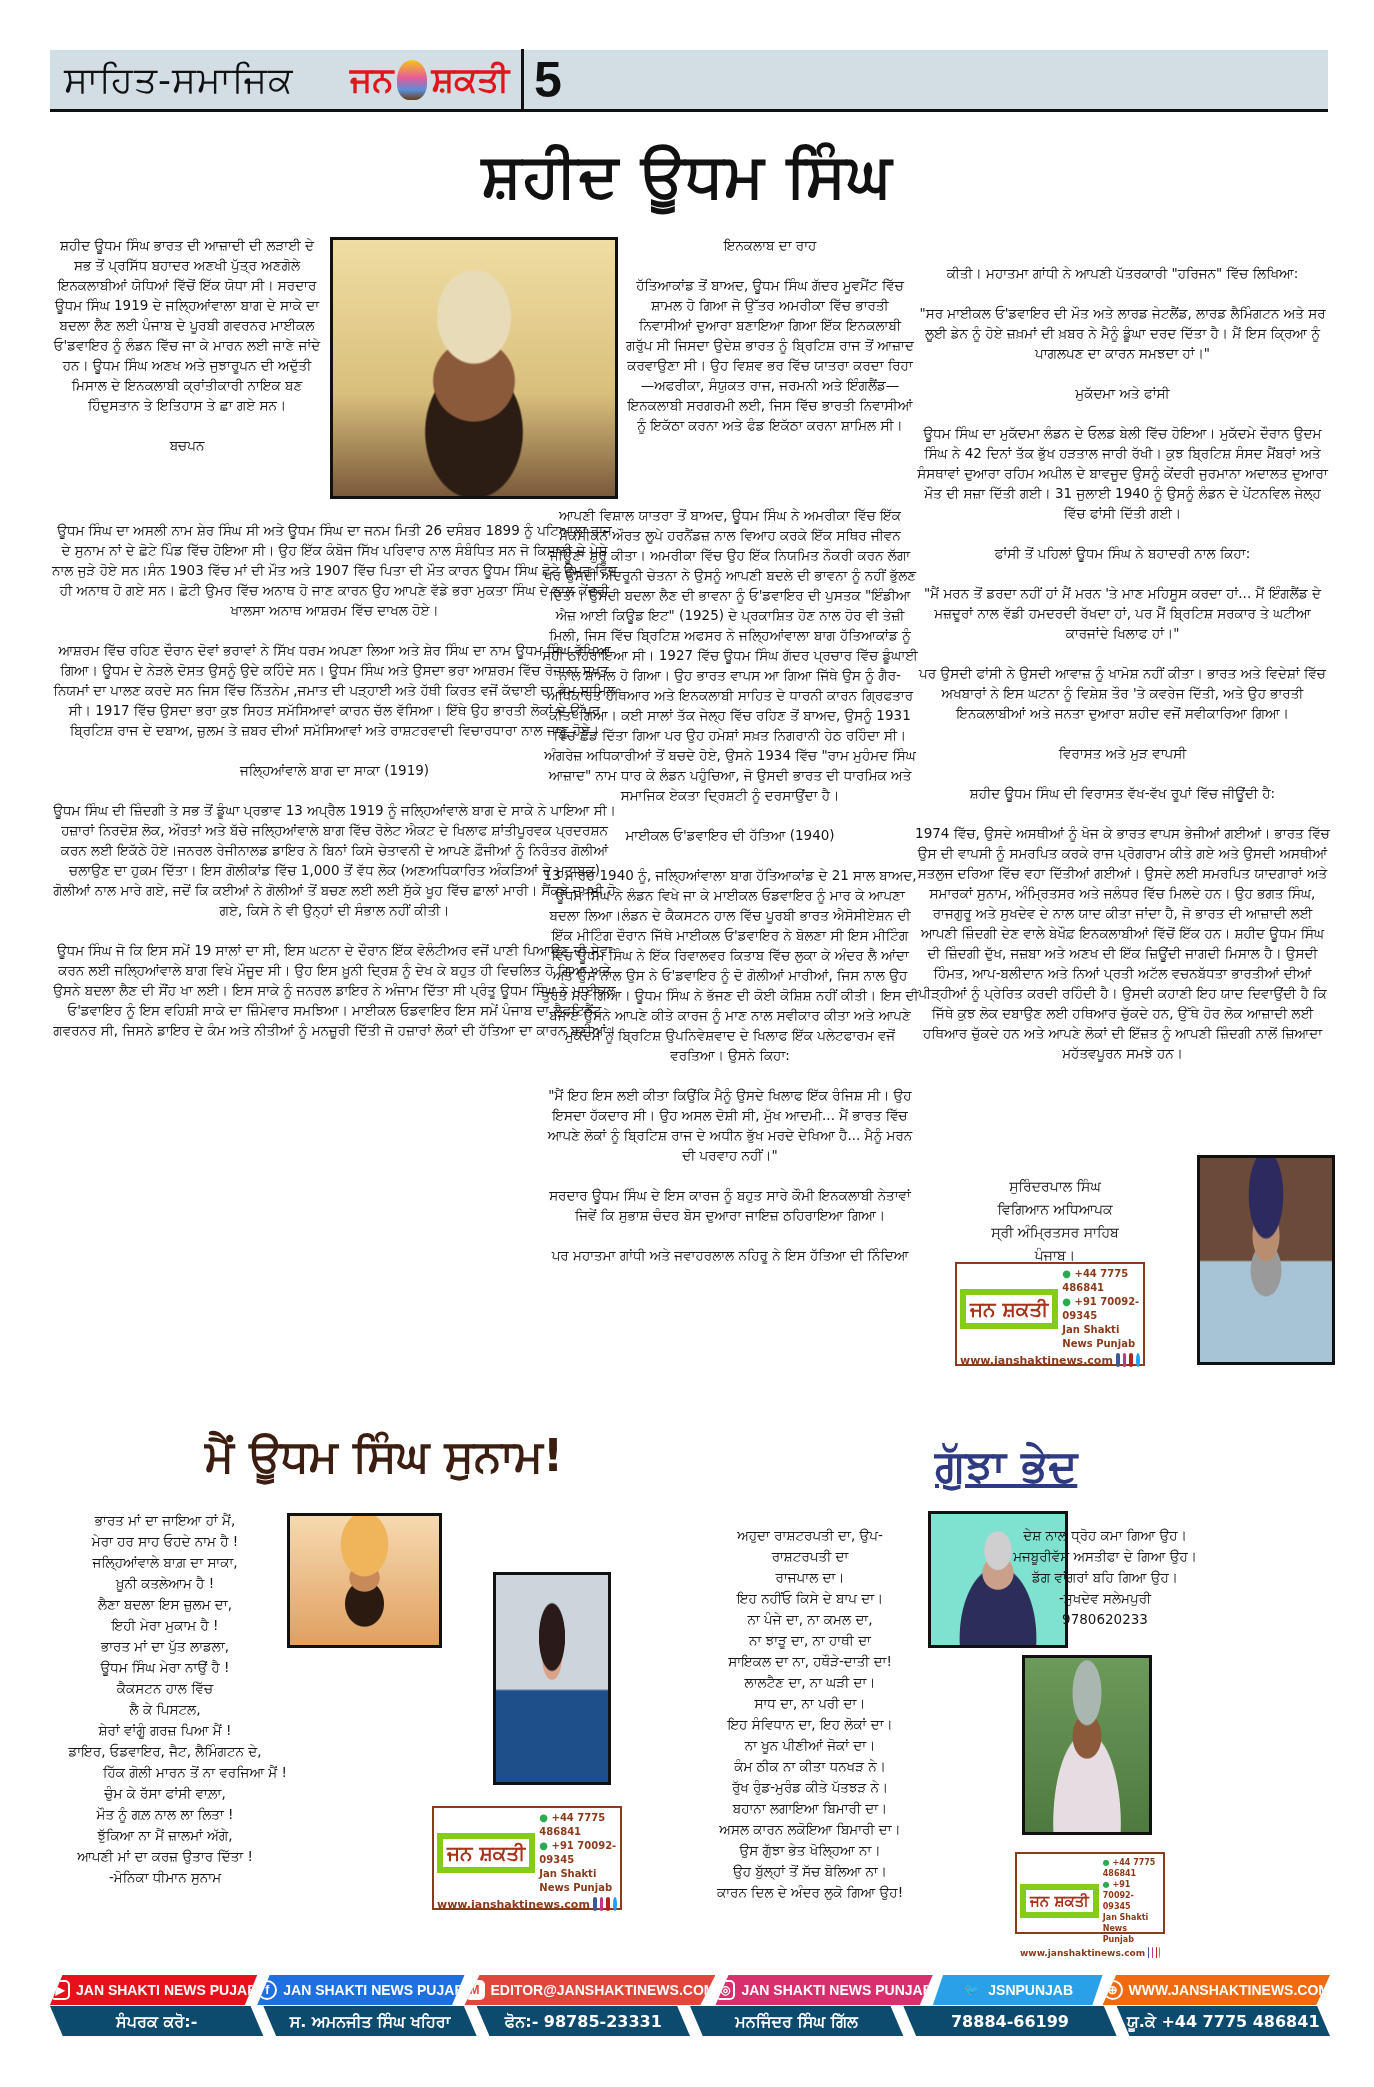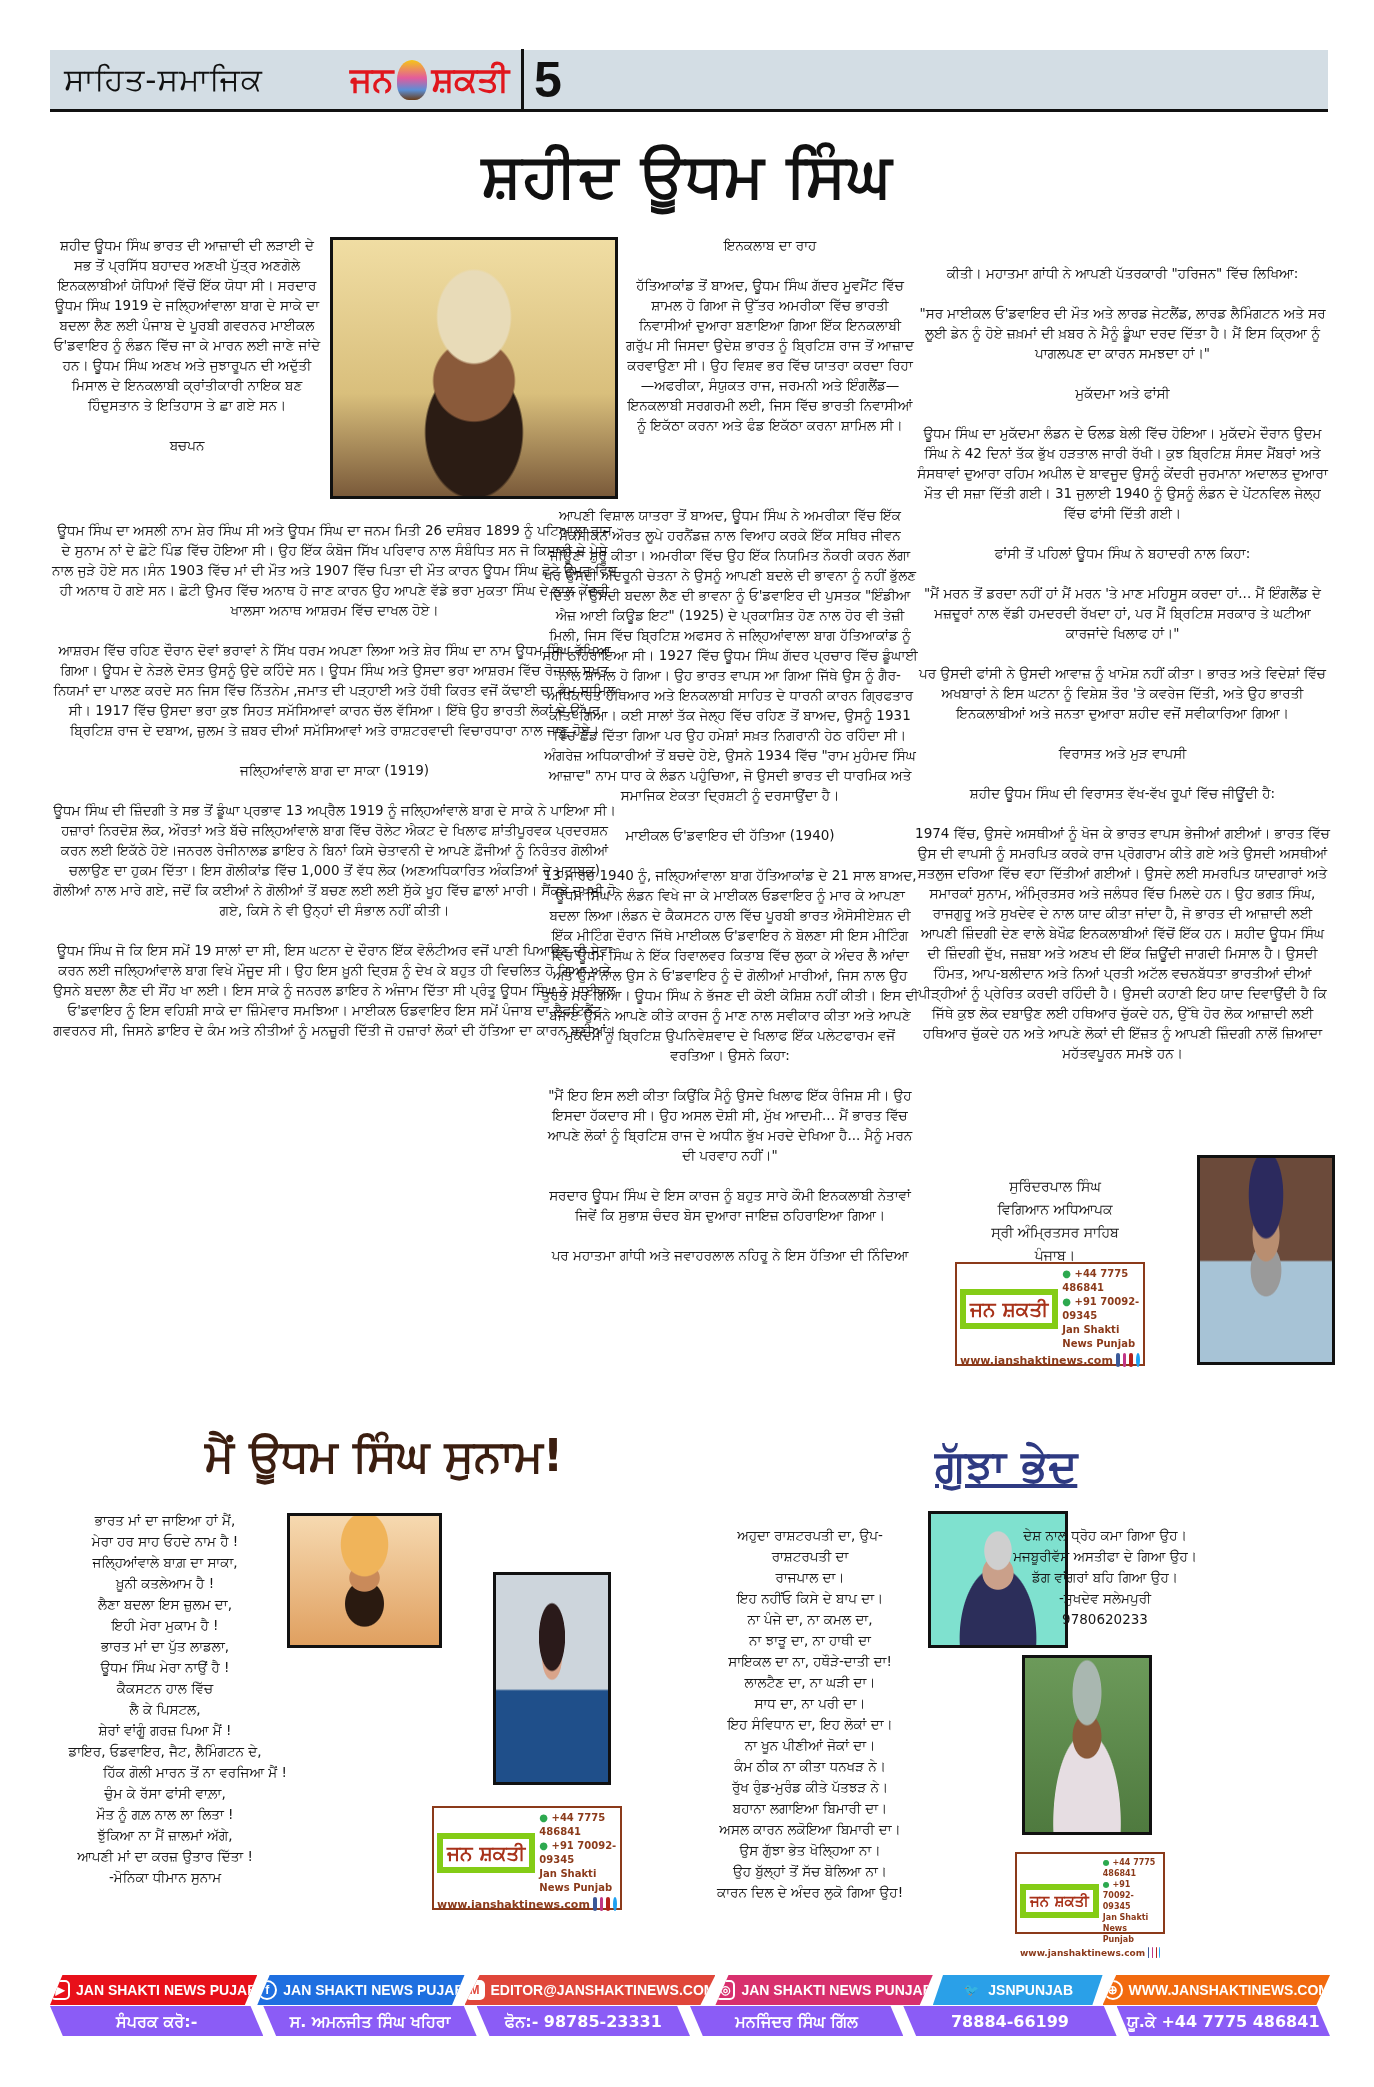--- a/index.html
+++ b/index.html
@@ -1,20 +1,20 @@
 <!DOCTYPE html>
 <html><head>
 <meta charset="utf-8">
 <style>
   * { box-sizing: border-box; margin: 0; padding: 0; }
   body { width: 1374px; height: 2087px; background: #ffffff; font-family: "DejaVu Sans", sans-serif; color: #111; position: relative; overflow: hidden; }
 
   
   .header { position: absolute; left: 50px; top: 50px; width: 1278px; height: 62px; background: #d3dde4; border-bottom: 3px solid #111; display: flex; align-items: center; }
-  .header .section { font-family: "DejaVu Sans", sans-serif; font-size: 31px; font-weight: 400; padding-left: 14px; width: 300px; letter-spacing: 1px; color: #111; }
+  .header .section { font-family: "DejaVu Sans", sans-serif; font-size: 36px; font-weight: 400; padding-left: 14px; width: 300px; letter-spacing: 1px; color: #111; }
   .header .dateline { font-size: 24px; font-weight: 700; flex: 1; padding-left: 60px; color: #111; }
   .header .logo { font-size: 34px; font-weight: 900; color: #e0161d; padding-right: 12px; display: flex; align-items: center; gap: 4px; }
   .header .logo .emblem { width: 30px; height: 40px; border-radius: 50% 50% 40% 40%; background: linear-gradient(180deg,#f5c518,#e35b9c 45%,#5a8fd6 75%,#6a3d1a); display: inline-block; }
   .header .pageno { width: 50px; height: 62px; border-left: 3px solid #111; font-size: 50px; font-weight: 900; display: flex; align-items: center; justify-content: center; color: #111; font-family: "Liberation Sans", sans-serif; }
 
   .main-title { position: absolute; top: 140px; left: 0; width: 1374px; text-align: center; font-size: 60px; font-weight: 900; color: #111; letter-spacing: 1px; }
 
   .col { position: absolute; font-size: 13.5px; line-height: 20px; text-align: center; color: #151515; }
   .col p { margin-bottom: 20px; }
   .col .sub { margin-bottom: 20px; }
@@ -44,21 +44,21 @@
 
   .photo.dhankhar { left: 928px; top: 1511px; width: 140px; height: 137px; background: radial-gradient(ellipse at 50% 28%, #cfcfcf 0 14%, transparent 15%), radial-gradient(ellipse at 50% 45%, #caa08a 0 16%, transparent 17%), radial-gradient(ellipse at 50% 95%, #2c2e5a 0 40%, transparent 41%), #7fe1cf; }
   .photo.salempuri { left: 1022px; top: 1655px; width: 130px; height: 180px; background: radial-gradient(ellipse at 50% 20%, #a9b7b0 0 16%, transparent 17%), radial-gradient(ellipse at 50% 45%, #8a5a3a 0 16%, transparent 17%), radial-gradient(ellipse at 50% 95%, #e6dde2 0 38%, transparent 39%), linear-gradient(180deg,#6c9a5a,#4f7a3f); }
 
   
   .footer { position: absolute; left: 50px; top: 1975px; width: 1280px; }
   .footer-row1 { display: flex; height: 30px; }
   .footer-row2 { display: flex; height: 30px; margin-top: 1px; }
   .ftab { flex: 1; display: flex; align-items: center; justify-content: center; gap: 6px; color: #fff; font-family: "Liberation Sans", sans-serif; font-weight: 700; font-size: 14px; clip-path: polygon(6% 0, 100% 0, 94% 100%, 0 100%); white-space: nowrap; }
   .ftab .ficon { width: 20px; height: 20px; border-radius: 5px; display: inline-flex; align-items: center; justify-content: center; font-size: 12px; }
-  .fcell { flex: 1; background: #8b5cf6; color: #fff; font-weight: 700; font-size: 16px; display: flex; align-items: center; justify-content: center; clip-path: polygon(0 0, 94% 0, 100% 100%, 6% 100%); white-space: nowrap; }
+  .fcell { flex: 1; background: #0c4a6e; color: #fff; font-weight: 700; font-size: 16px; display: flex; align-items: center; justify-content: center; clip-path: polygon(0 0, 94% 0, 100% 100%, 6% 100%); white-space: nowrap; }
 </style>
 </head>
 <body>
 
 <div class="header">
   <div class="section">ਸਾਹਿਤ-ਸਮਾਜਿਕ</div>
   <div class="logo">
     <span>ਜਨ</span>
     <span class="emblem"></span>
     <span>ਸ਼ਕਤੀ</span>

